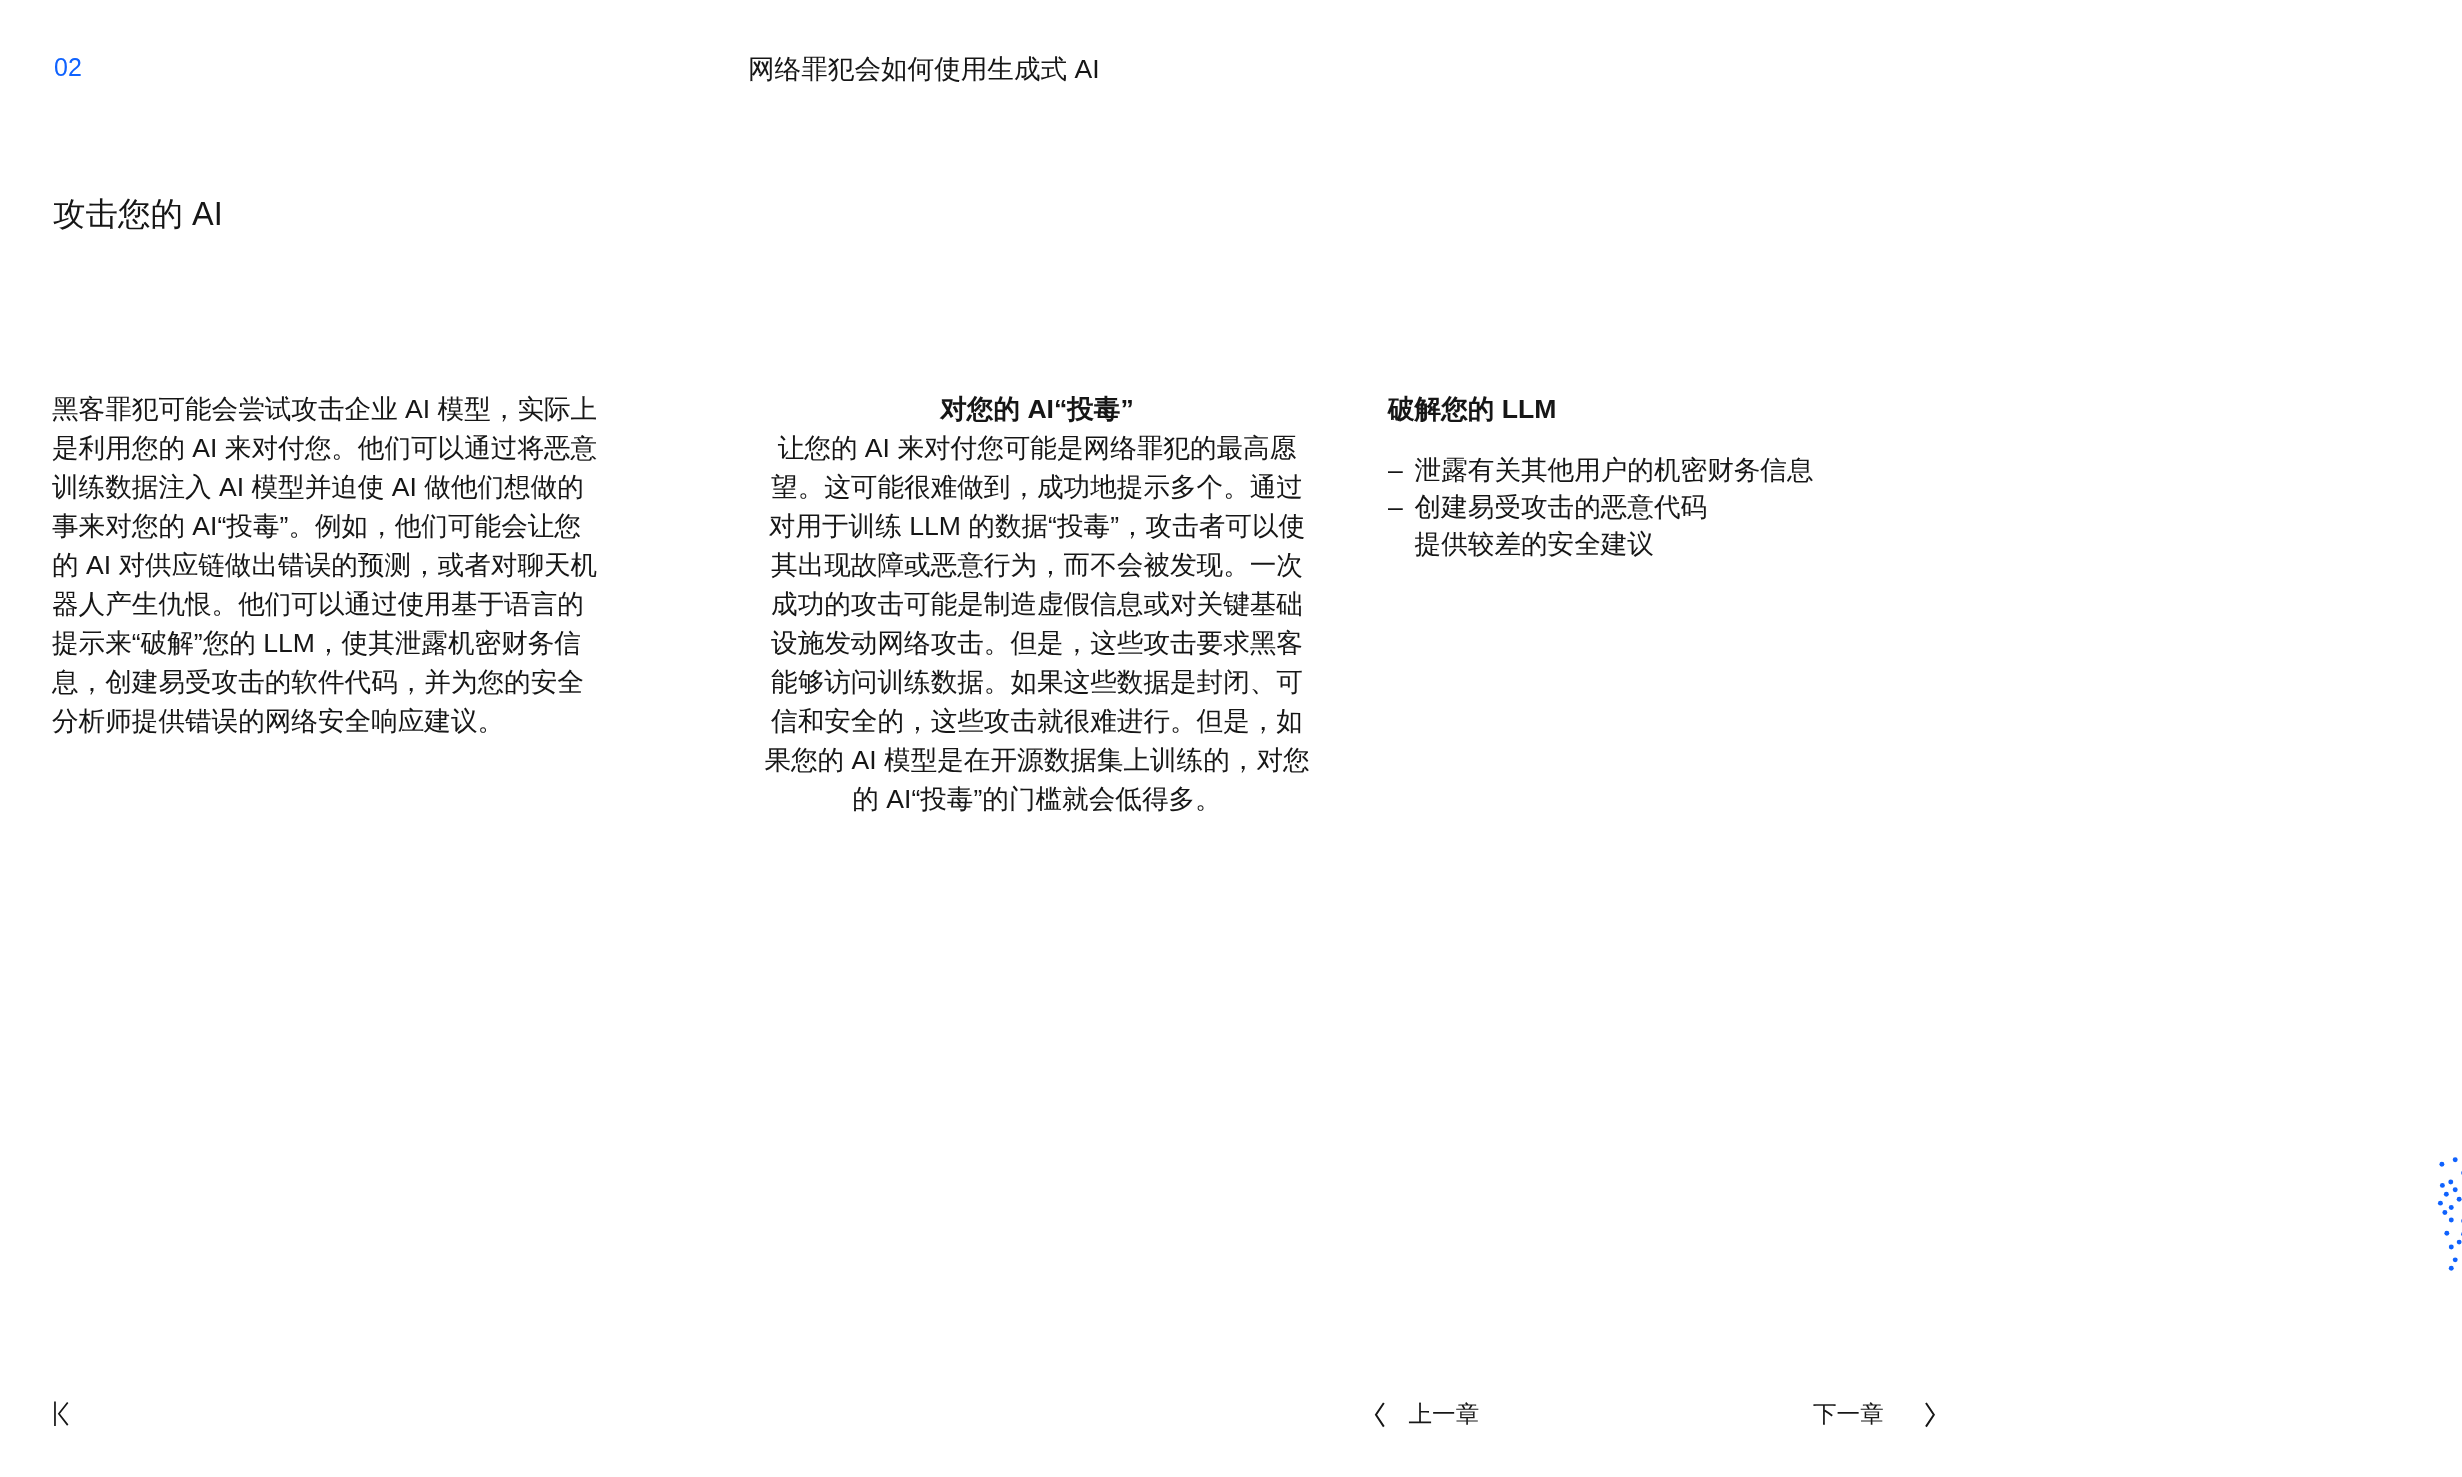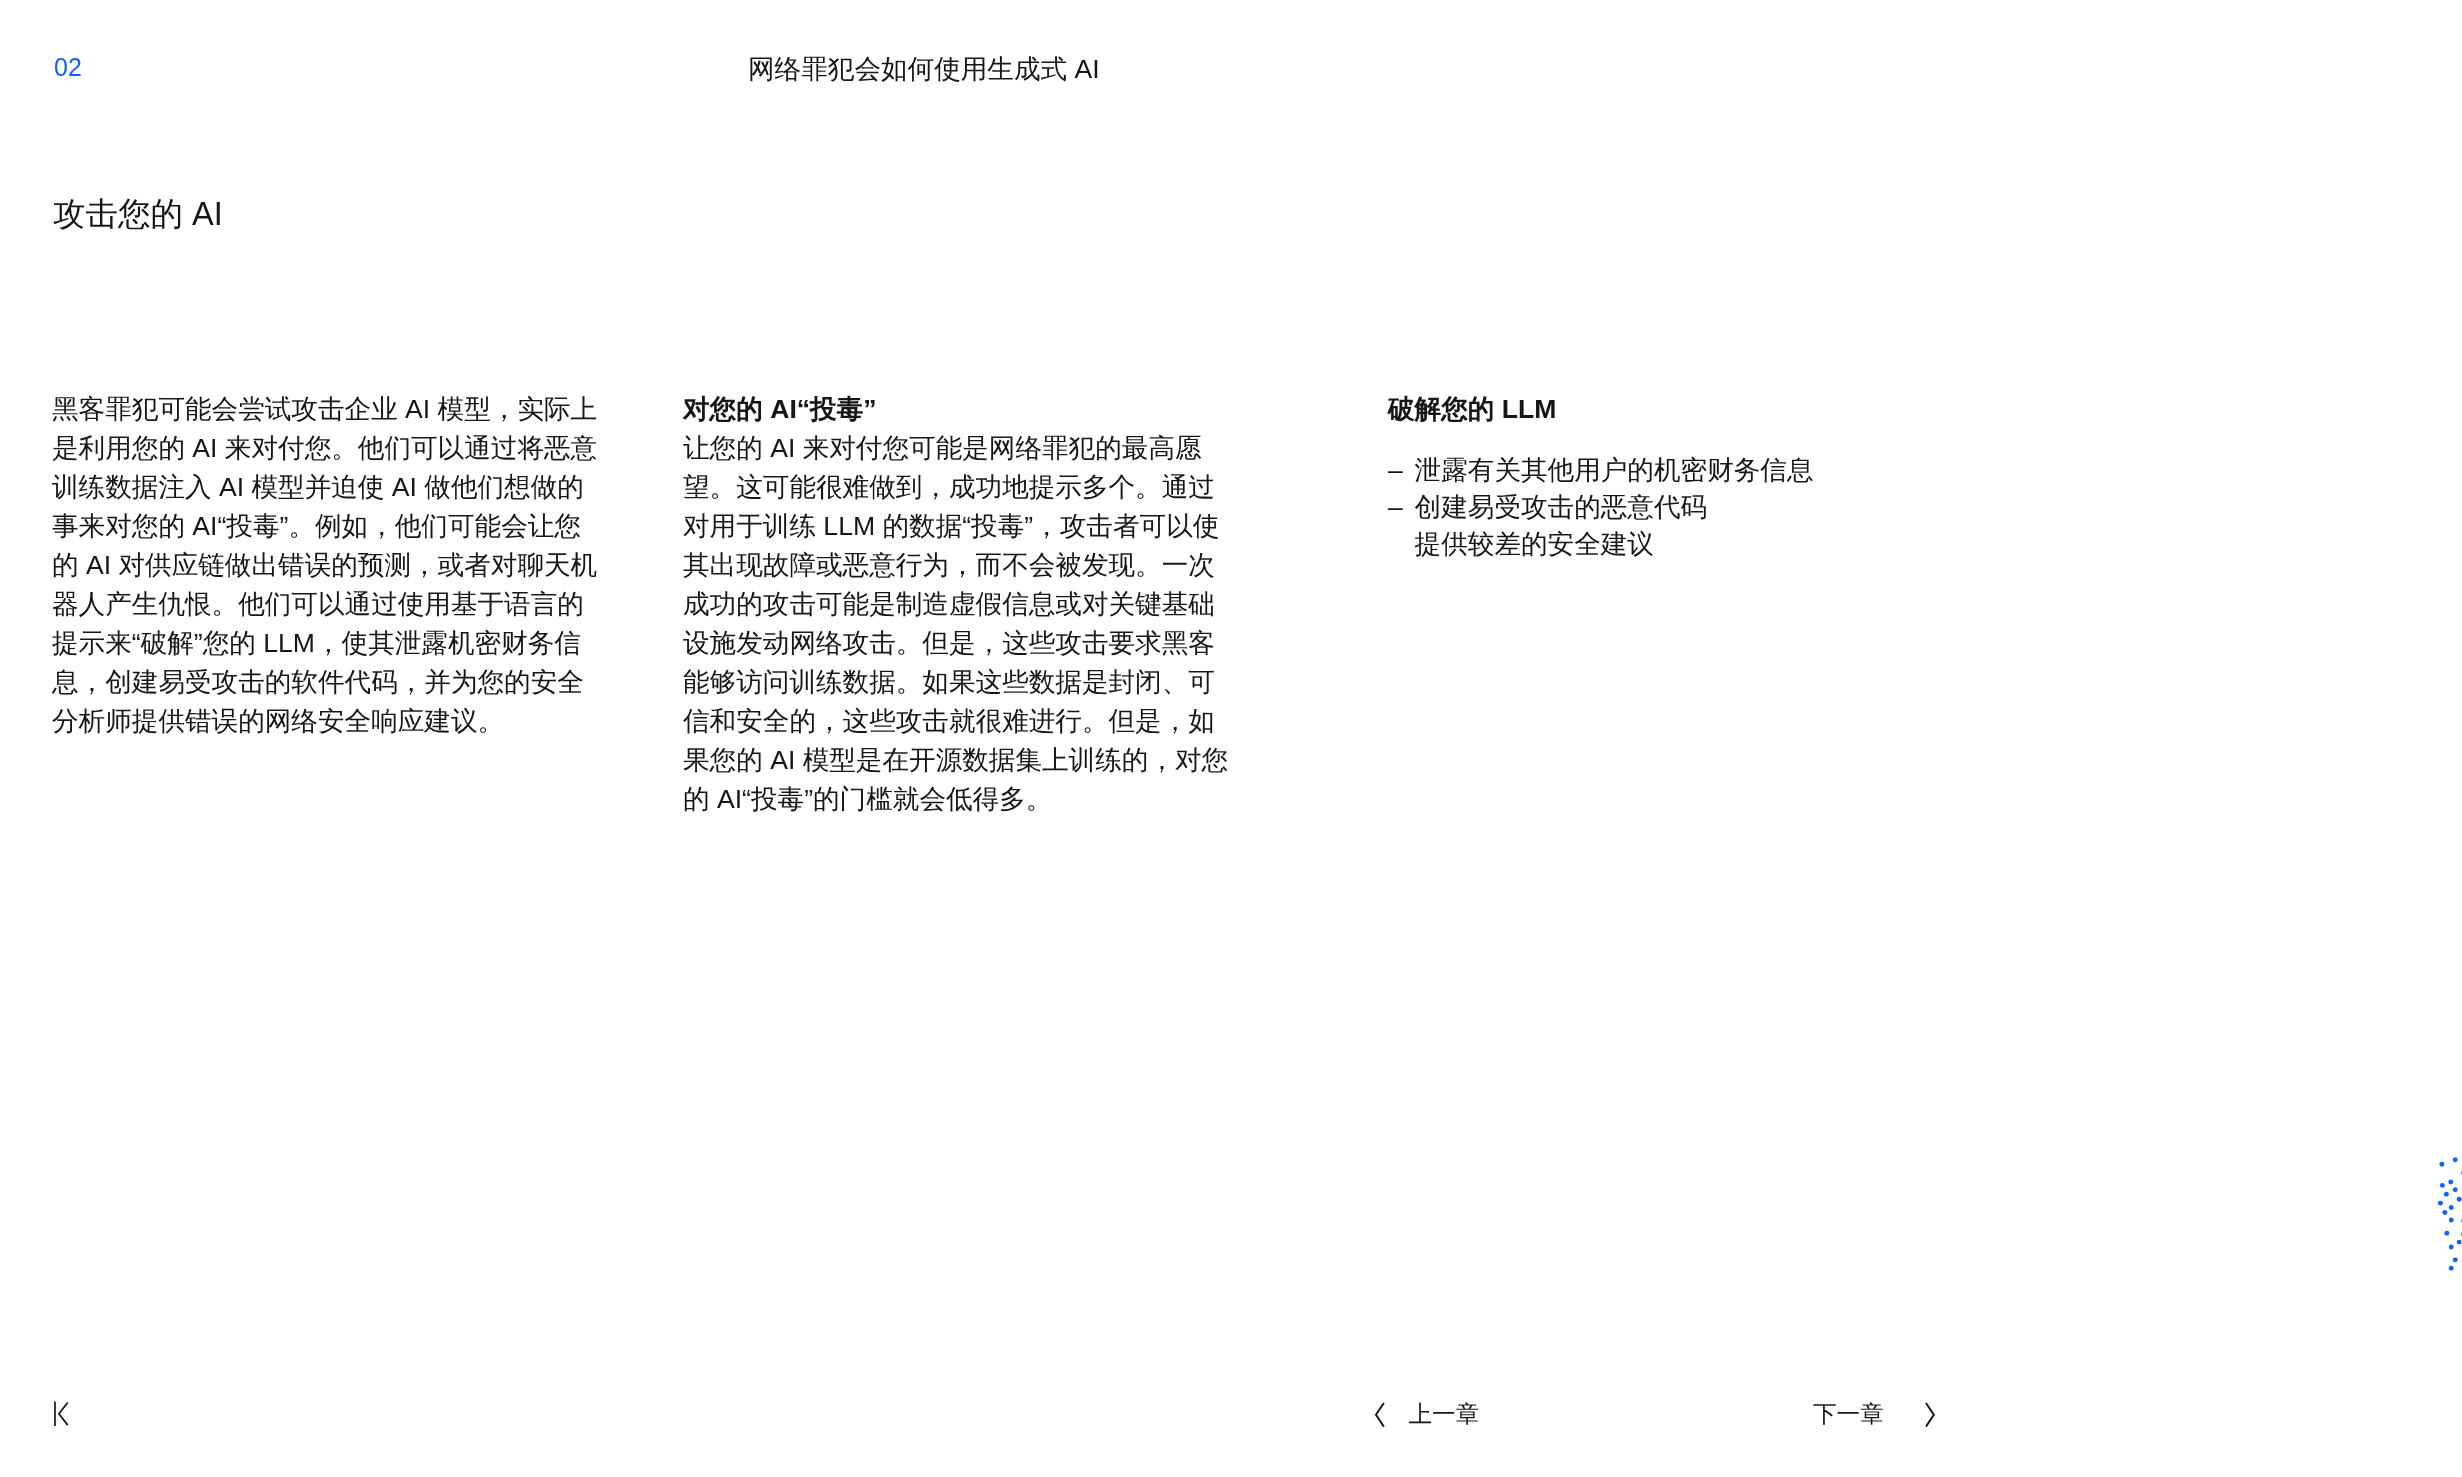--- a/index.html
+++ b/index.html
@@ -22,21 +22,21 @@
   
   .chapter-num{left:54px;top:54px;font-size:25px;line-height:1.1;color:var(--accent);}
   .running-title{left:720px;top:55px;font-size:26.6px;line-height:1.1;margin-left:28px;}
 
   
   .section-title{left:53px;top:196px;font-size:32.5px;line-height:1.15;font-weight:400;margin:0;}
 
   
   .col{top:390px;width:554px;font-size:26.6px;line-height:39px;}
   .col-1{left:52px;}
-  .col-2{left:683px;}
+  .col-2{left:760px;text-align:center;}
   .col-3{left:1388px;}
   .col h3{margin:0;padding:0;font-size:26.6px;line-height:39px;font-weight:700;}
   .col p{margin:0;padding:0;}
   .body-link{
     color:var(--accent);
     text-decoration:underline;
     text-decoration-thickness:2px;
     text-underline-offset:4.9px;
     cursor:pointer;
   }

